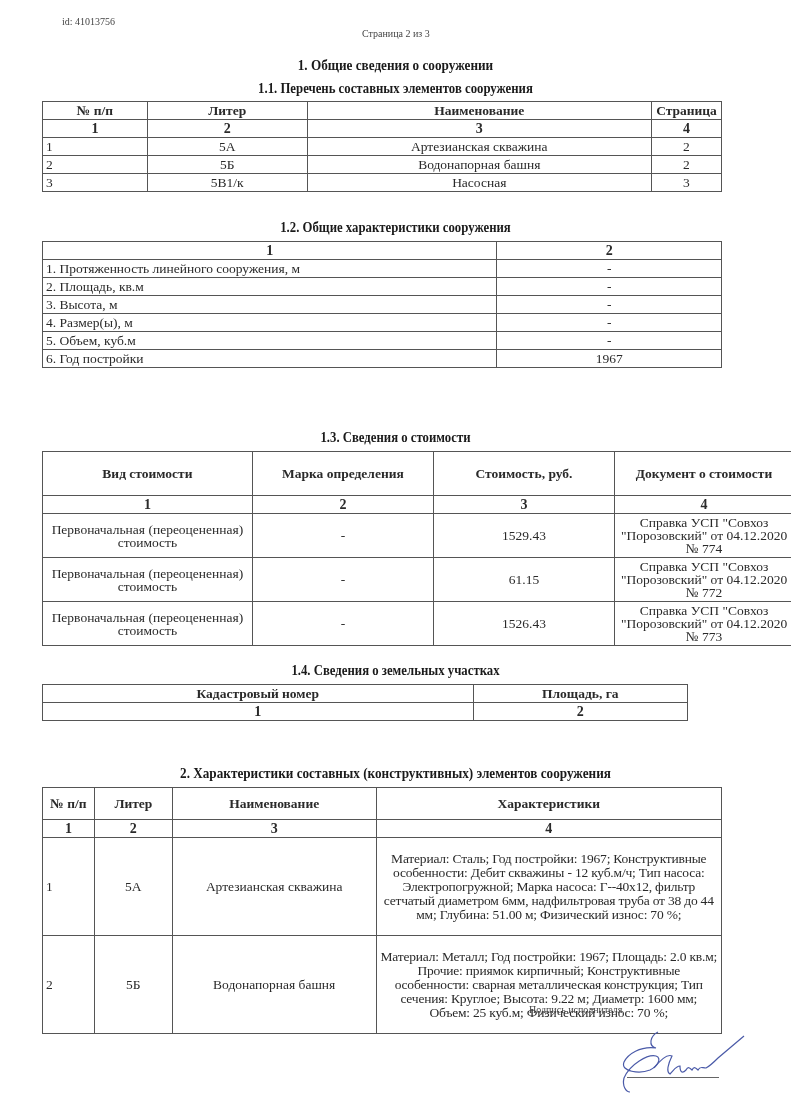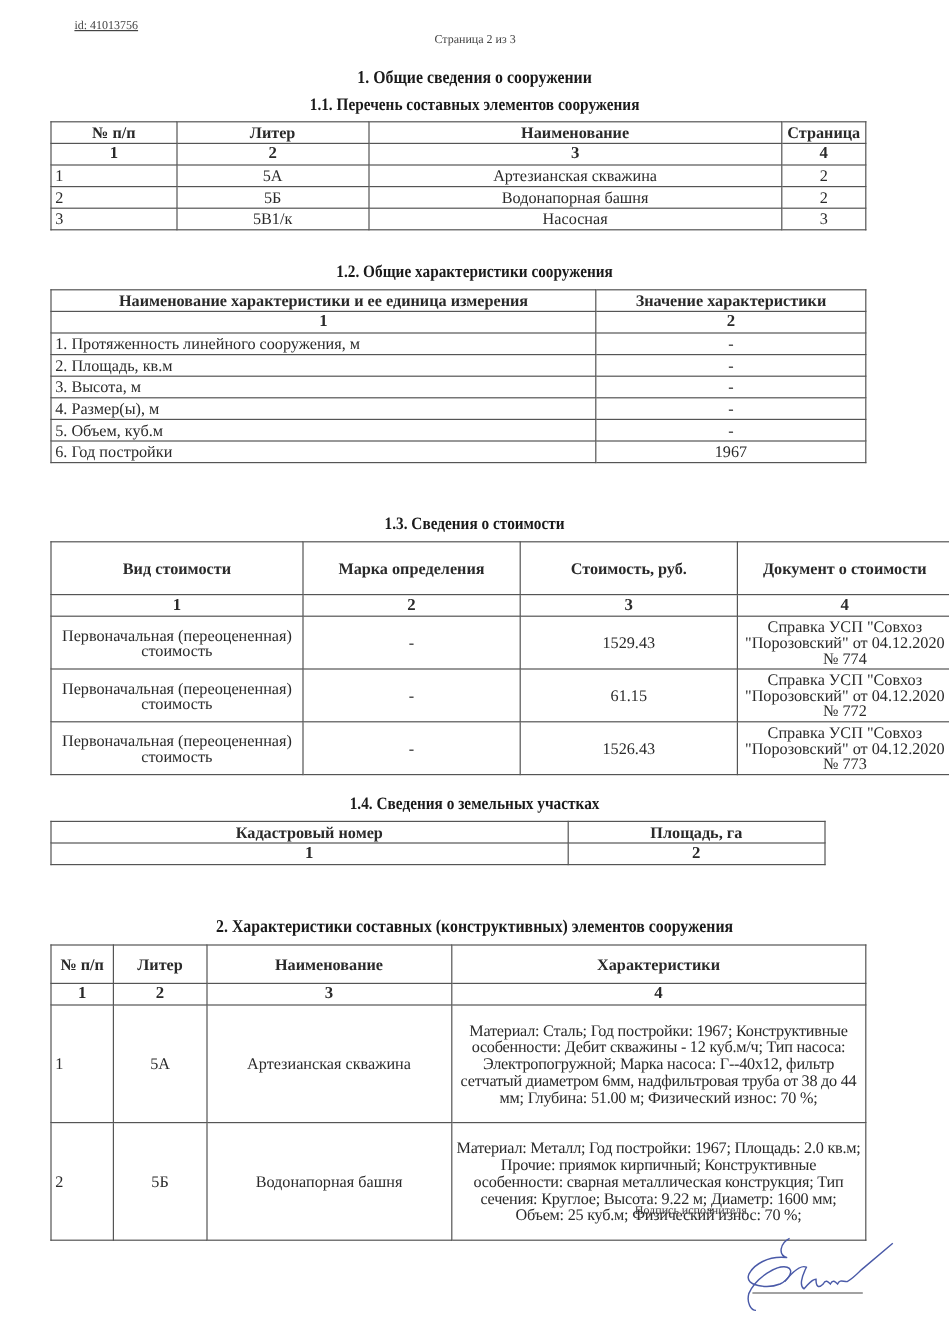--- a/index.html
+++ b/index.html
@@ -1,20 +1,20 @@
 <!DOCTYPE html>
 <html><head>
 <meta charset="utf-8">
 <style>
   html, body { margin: 0; padding: 0; background: #ffffff; }
   body {
     width: 791px; height: 1110px; position: relative; overflow: hidden;
     font-family: "Liberation Serif", "DejaVu Serif", serif; color: #222;
   }
-  .hdr-id { position: absolute; left: 62px; top: 16px; font-size: 10px; color: #444; text-decoration: underline; }
+  .hdr-id { position: absolute; left: 62px; top: 16px; font-size: 10px; color: #444; }
   .hdr-page { position: absolute; left: 362px; top: 28px; font-size: 10px; color: #444; }
 
   .h1 { position: absolute; left: 0; width: 791px; text-align: center; font-size: 15px; font-weight: bold; transform: scaleX(0.88); color:#1a1a1a;}
   .h2 { position: absolute; left: 0; width: 791px; text-align: center; font-size: 14.5px; font-weight: bold; transform: scaleX(0.88); color:#1a1a1a;}
 
   table { position: absolute; border-collapse: collapse; font-size: 13.5px; color: #2a2a2a; border-radius: 17px; }
   td, th { border: 1px solid #555; padding: 0 3px; line-height: 16px; }
   th { font-weight: bold; }
   .c { text-align: center; }
   .l { text-align: left; }
@@ -86,24 +86,20 @@
 </tbody>
   </table>
 
 <div class="h2" style="top:219px">1.2. Общие характеристики сооружения</div>
 <table id="t2">
   <colgroup>
       <col style="width:455px">
       <col style="width:225px">
     </colgroup>
   <tbody>
-      <tr>
-    <th class="c">Наименование характеристики и ее единица измерения</th>
-    <th class="c">Значение характеристики</th>
-  </tr>
   <tr class="num">
     <td>1</td>
     <td>2</td>
   </tr>
   <tr>
         <td class="l">1. Протяженность линейного сооружения, м</td>
         <td class="c">-</td>
       </tr>
   <tr>
         <td class="l">2. Площадь, кв.м</td>

